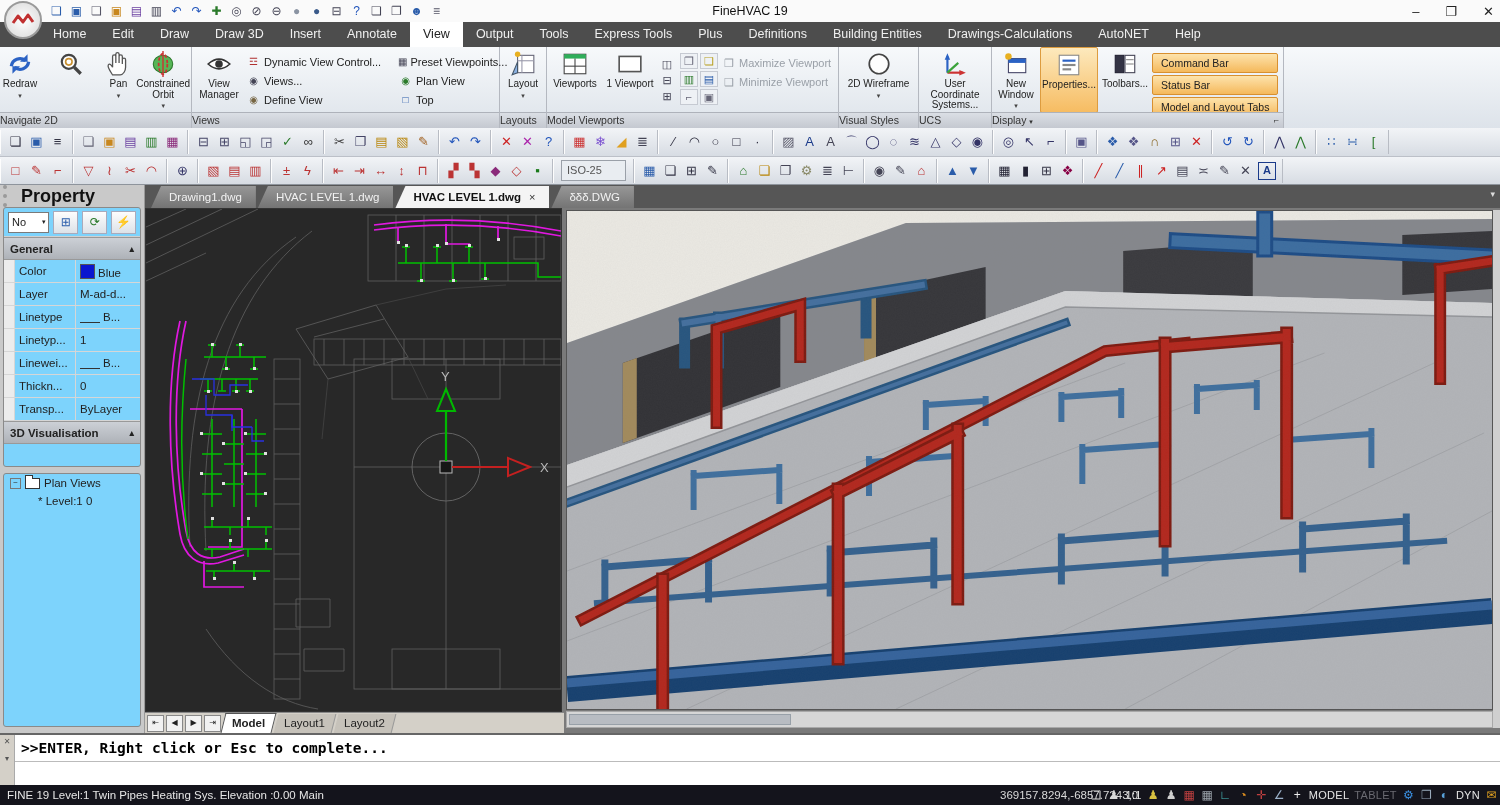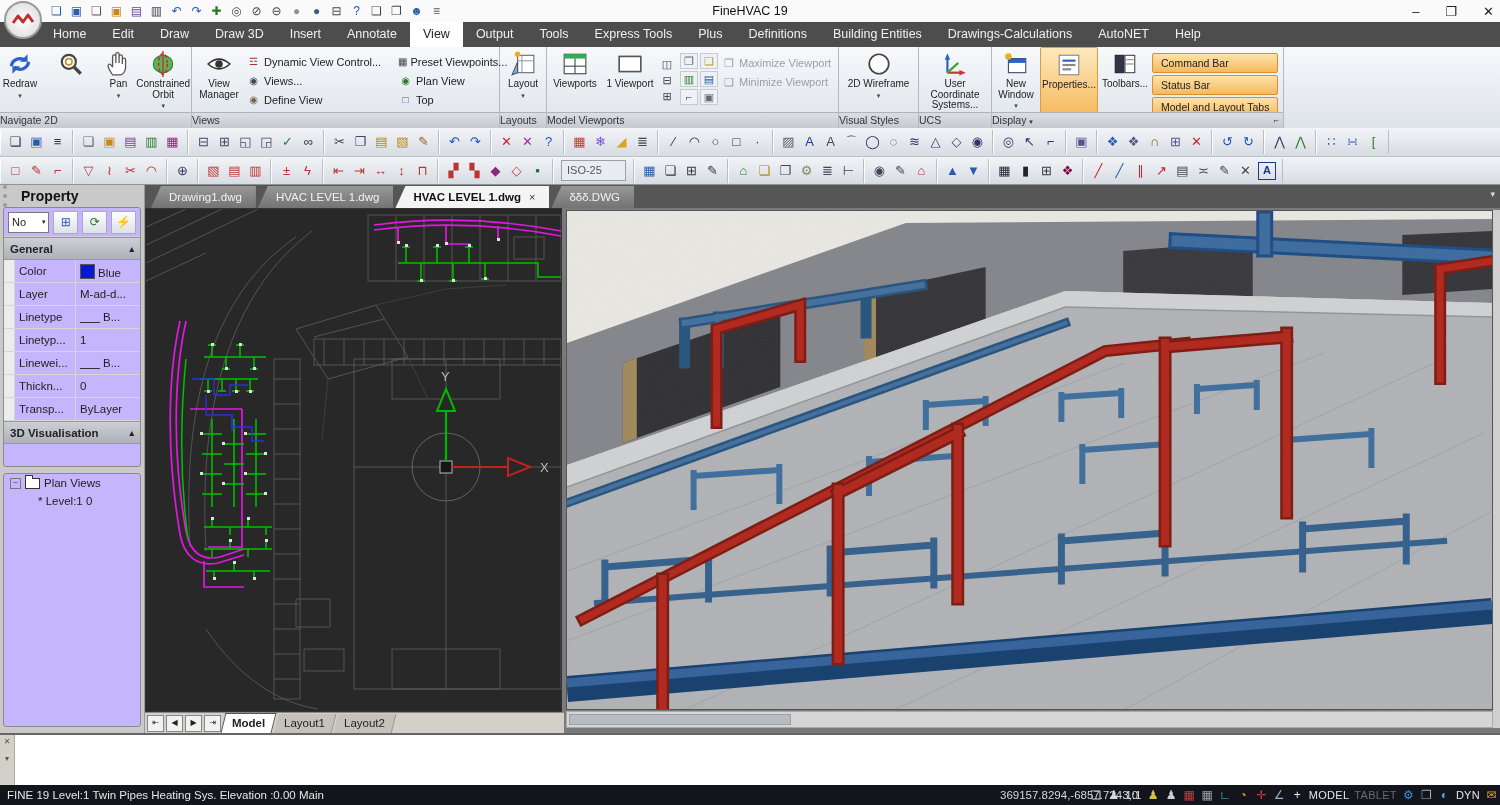--- a/index.html
+++ b/index.html
@@ -50,23 +50,23 @@
   #tb1{top:128px;border-bottom:1px solid #bcc0c8;}
   #tb2{top:157px;height:27px;border-bottom:1px solid #8e949c;}
   .tbseg{display:flex;align-items:center;padding:0 4px;height:24px;border-right:1px solid #b8bcc4;
          border-left:1px solid #fdfdfd;}
   .ti{width:21px;height:22px;line-height:22px;text-align:center;font-size:13px;cursor:default;}
   .dimbox{width:58px;height:19px;line-height:19px;background:#e9edf1;border:1px solid #9aa0a8;
           font-size:11px;color:#555;padding-left:5px;margin:0 3px;}
   .boxA{border:1.5px solid #1a3a8a;line-height:15px;height:16px;width:16px;margin:2px;font-size:11px;font-weight:bold;}
   
   #leftpanel{left:0;top:185px;width:145px;height:548px;background:#c9c9c9;border-right:1px solid #9a9a9a;box-sizing:border-box;}
-  #ptitle{height:22px;line-height:22px;font-size:14px;font-weight:bold;color:#111;padding-left:14px;
+  #ptitle{height:22px;line-height:22px;font-size:18px;font-weight:bold;color:#111;padding-left:14px;
           border-left:4px dotted #9a9a9a;margin-left:3px;}
-  .panelbox{position:absolute;left:3px;right:3px;background:#c4b5fd;border:1px solid #8a8a8a;border-radius:3px;}
+  .panelbox{position:absolute;left:3px;right:3px;background:#7dd3fc;border:1px solid #8a8a8a;border-radius:3px;}
   #pbox1{top:22px;height:258px;overflow:hidden;}
   #ptools{height:28px;display:flex;align-items:center;gap:4px;padding:0 4px;border-bottom:1px solid #d0d0d0;}
   #pcombo{width:38px;height:19px;border:1px solid #7a7a7a;background:#fff;font-size:11px;display:flex;
           align-items:center;justify-content:space-between;padding:0 3px;}
   .pbtn{width:26px;height:21px;border:1px solid #aab;background:linear-gradient(#fdfdfd,#dde2e8);
         text-align:center;line-height:20px;font-size:12px;}
   .psec{height:21px;background:linear-gradient(#ccd0d6,#aeb2b8);border-top:1px solid #999;border-bottom:1px solid #999;
         font-size:11.5px;font-weight:bold;color:#222;display:flex;align-items:center;padding:0 6px;}
   .psec .arr{margin-left:auto;font-size:9px;}
   .prow{display:flex;height:22px;border-bottom:1px solid #d6d6d6;font-size:11.5px;align-items:center;}
@@ -884,20 +884,21 @@
         </div>
       <div class="abs" id="vp3dvs"></div>
     </div>
   </div>
 
   <div class="abs" id="cmd">
     <div class="abs" id="cmdgut">
       <span>✕</span>
       <span>▾</span>
     </div>
+    <div class="abs" id="cmdhist">&gt;&gt;ENTER, Right click or Esc to complete...</div>
     <div class="abs" id="cmdin"></div>
   </div>
 
   <div class="abs" id="status">
     <div class="abs" id="stleft">FINE 19 Level:1  Twin Pipes Heating Sys. Elevation :0.00 Main</div>
     <div class="abs" id="stcoords">369157.8294,-6857.7243,0</div>
     <div class="abs" id="sticons">
         <span class="sti" style="color: rgb(207, 207, 207);">❏</span>
         <span class="sti" style="color: rgb(216, 216, 216);">♟</span>
         <span class="sttxt">1:1</span>

